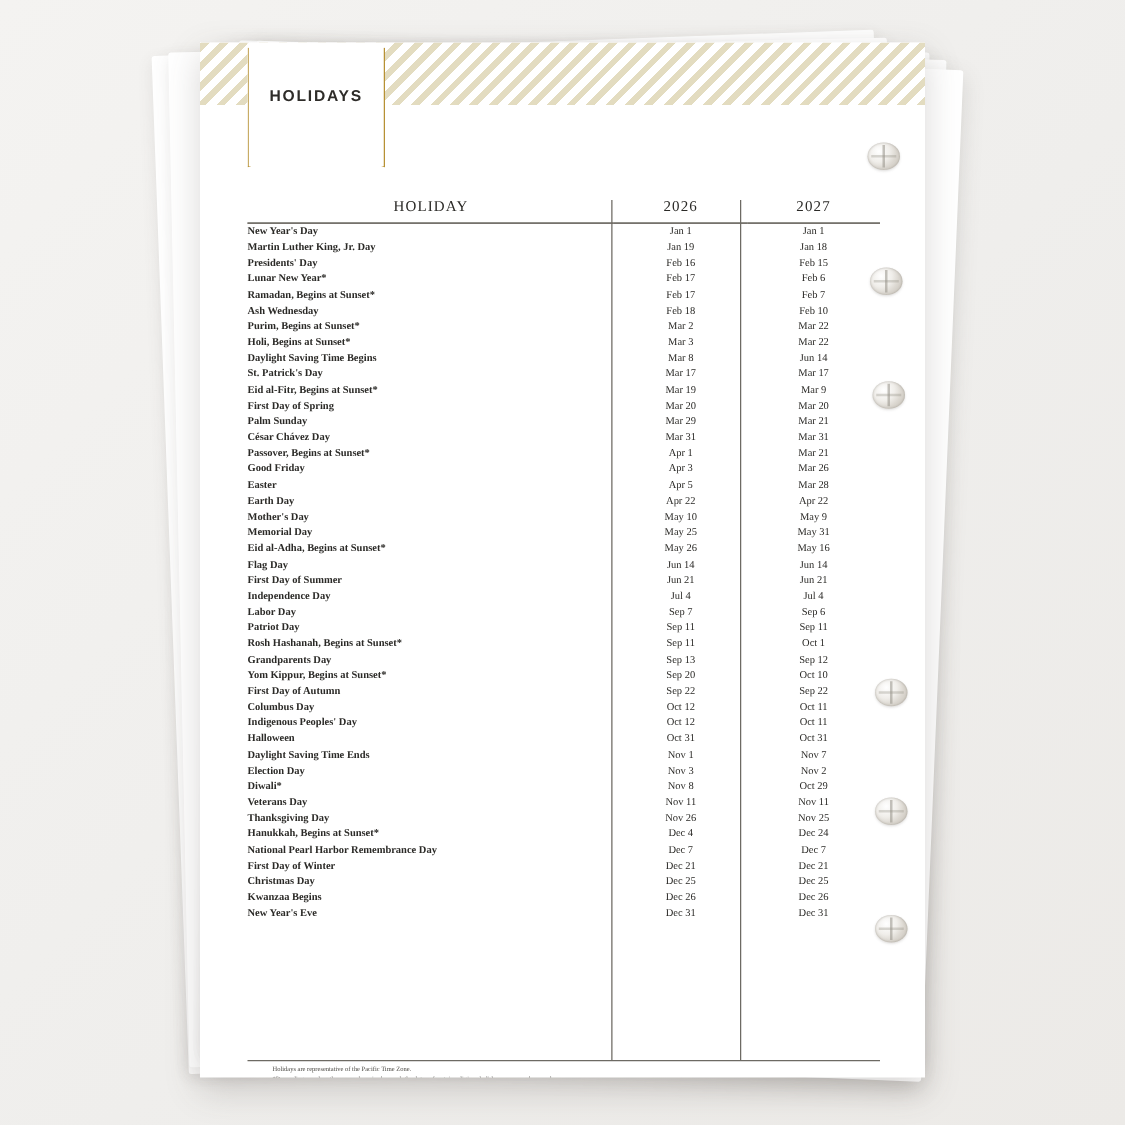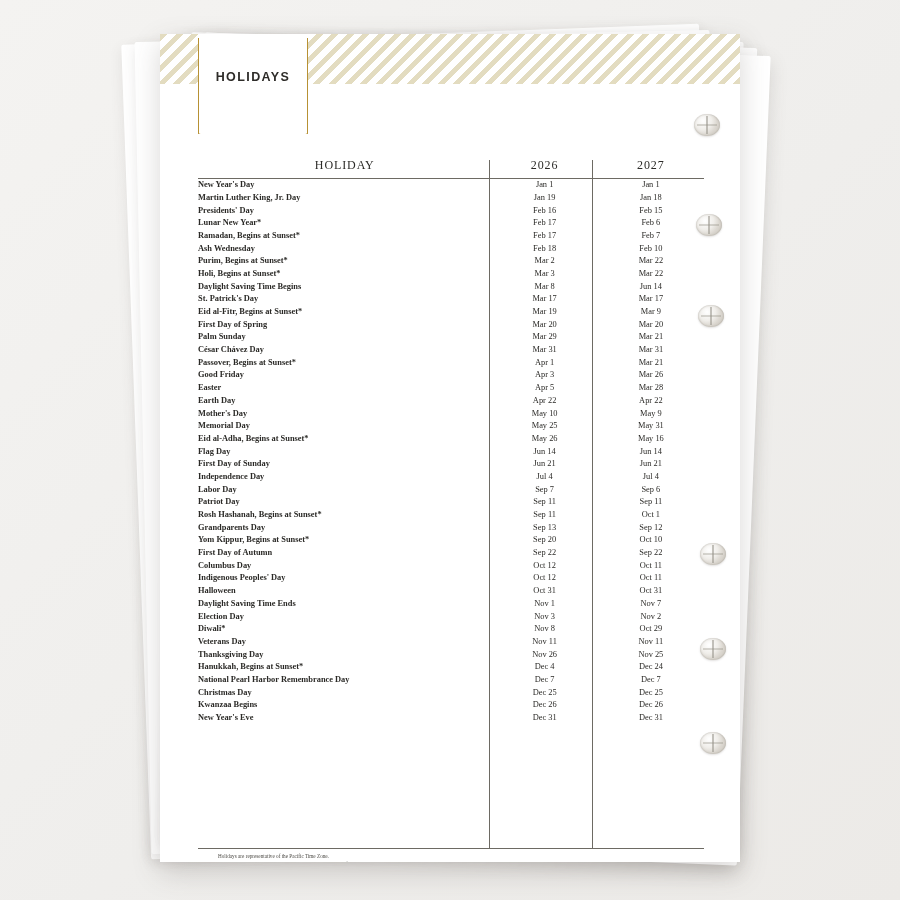--- a/index.html
+++ b/index.html
@@ -367,21 +367,21 @@
               <td class="name">Eid al-Adha, Begins at Sunset*</td>
               <td class="yr">May 26</td>
               <td class="yr">May 16</td>
             </tr>
             <tr>
               <td class="name">Flag Day</td>
               <td class="yr">Jun 14</td>
               <td class="yr">Jun 14</td>
             </tr>
             <tr>
-              <td class="name">First Day of Sunday</td>
+              <td class="name">First Day of Summer</td>
               <td class="yr">Jun 21</td>
               <td class="yr">Jun 21</td>
             </tr>
             <tr>
               <td class="name">Independence Day</td>
               <td class="yr">Jul 4</td>
               <td class="yr">Jul 4</td>
             </tr>
             <tr>
               <td class="name">Labor Day</td>
@@ -455,20 +455,25 @@
             </tr>
             <tr>
               <td class="name">Hanukkah, Begins at Sunset*</td>
               <td class="yr">Dec 4</td>
               <td class="yr">Dec 24</td>
             </tr>
             <tr>
               <td class="name">National Pearl Harbor Remembrance Day</td>
               <td class="yr">Dec 7</td>
               <td class="yr">Dec 7</td>
+            </tr>
+            <tr>
+              <td class="name">First Day of Winter</td>
+              <td class="yr">Dec 21</td>
+              <td class="yr">Dec 21</td>
             </tr>
             <tr>
               <td class="name">Christmas Day</td>
               <td class="yr">Dec 25</td>
               <td class="yr">Dec 25</td>
             </tr>
             <tr>
               <td class="name">Kwanzaa Begins</td>
               <td class="yr">Dec 26</td>
               <td class="yr">Dec 26</td>

